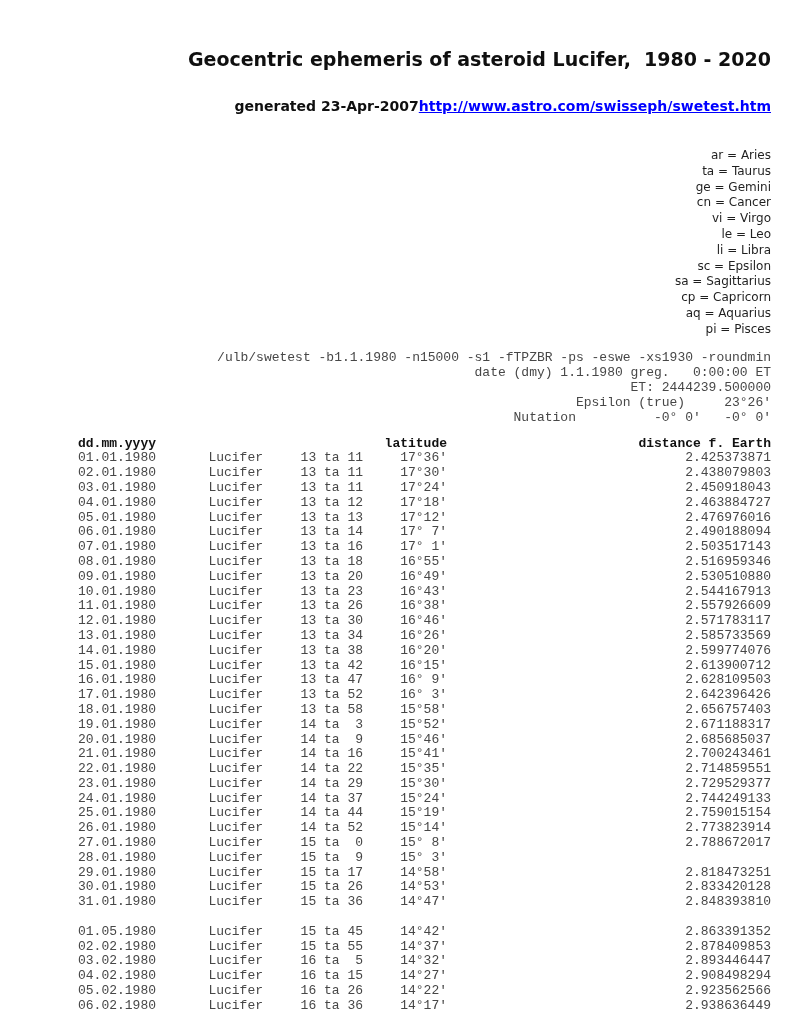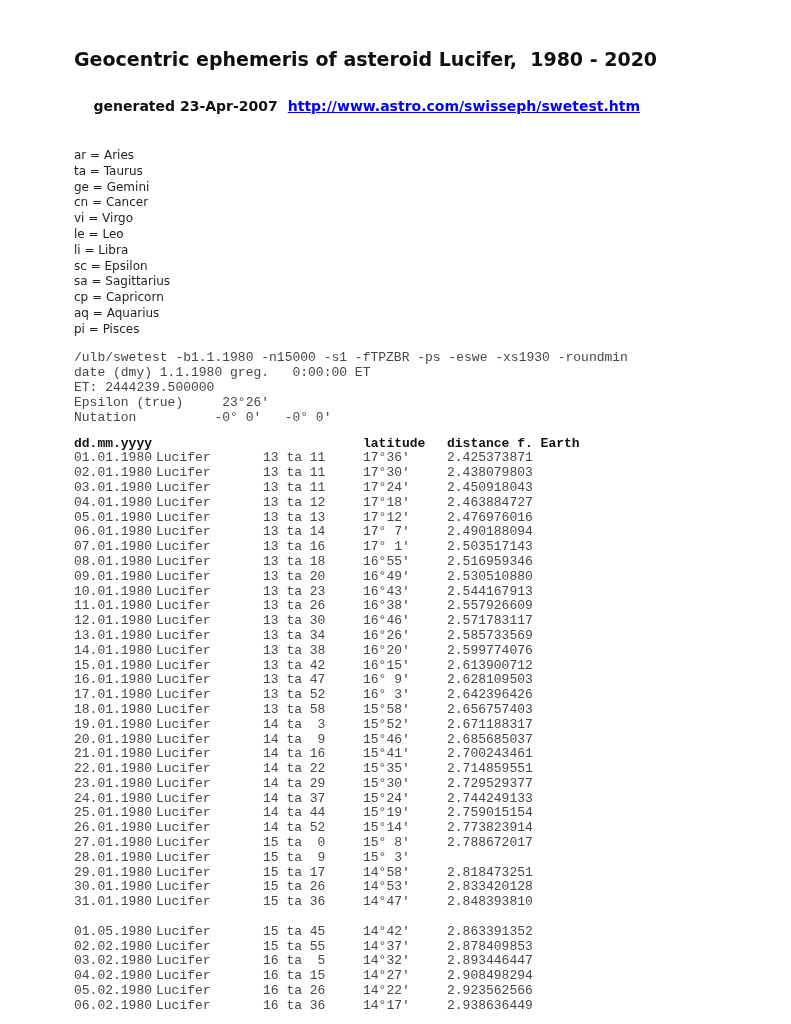--- a/index.html
+++ b/index.html
@@ -2,40 +2,40 @@
 <html><head>
 <meta charset="utf-8">
 <style>
   html, body { margin: 0; padding: 0; }
   body {
     width: 791px; height: 1024px;
     background: #ffffff;
     overflow: hidden;
     font-family: "DejaVu Sans", "Liberation Sans", sans-serif;
   }
-  .page { padding: 47px 26px 0 74px; }
+  .page { padding: 47px 20px 0 74px; text-align: right; }
 
   .title {
     font-family: "DejaVu Sans", sans-serif;
     font-size: 19px; font-weight: bold;
     color: #0f0f0f;
     line-height: 24px;
     white-space: pre;
     margin: 0;
   }
 
   .generated-line {
     margin-top: 10px;
     line-height: 17px;
     font-size: 14px; font-weight: bold;
     color: #0f0f0f;
     white-space: pre;
   }
   .ephemeris-link {
-    margin-left: 10px;
+    margin-left: 0;
     font-weight: bold;
     text-decoration: underline;
     cursor: pointer;
   }
 
   .legend { margin-top: 16px; }
   .legend-item {
     font-size: 12px;
     line-height: 15.8px;
     color: #1f1f1f;

